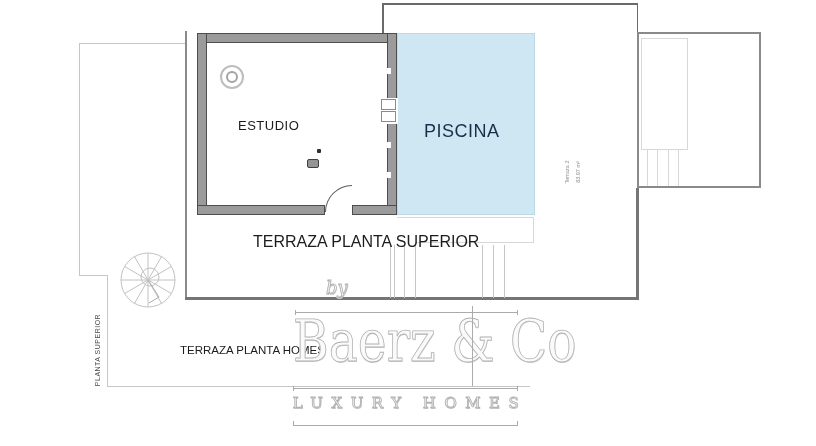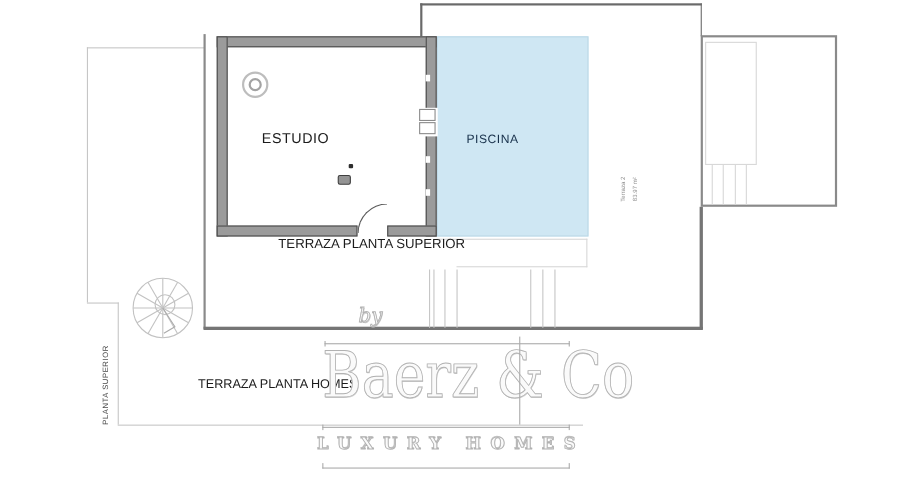--- a/index.html
+++ b/index.html
@@ -106,42 +106,42 @@
         <line x1="29" y1="29" x2="15.5" y2="52.4"></line>
       <line x1="29" y1="29" x2="5.6" y2="42.5"></line>
         <line x1="29" y1="29" x2="2" y2="29"></line>
       <line x1="29" y1="29" x2="5.6" y2="15.5"></line>
         <line x1="29" y1="29" x2="15.5" y2="5.6"></line>
       <path d="M29 29 L40 46 L30 52" stroke="#ababab"></path>
     </g>
   </svg>
 
   <div class="label" style="left:238px;top:118px;font-size:13px;letter-spacing:0.5px;">ESTUDIO</div>
-  <div class="label" style="left:424px;top:121px;font-size:11px;color:var(--piscina-text);letter-spacing:0.5px;">PISCINA</div>
-  <div class="label" style="left:253px;top:214px;font-size:12px;">TERRAZA PLANTA SUPERIOR</div>
+  <div class="label" style="left:424px;top:121px;font-size:18px;color:var(--piscina-text);letter-spacing:0.5px;">PISCINA</div>
+  <div class="label" style="left:253px;top:233px;font-size:16px;">TERRAZA PLANTA SUPERIOR</div>
   <div class="label" style="left:180px;top:344px;font-size:11.5px;">TERRAZA PLANTA HOMES</div>
   <div class="vtext" style="left:97px;top:350px;font-size:7px;color:#4a4a4a;letter-spacing:0.5px;">PLANTA SUPERIOR</div>
   <div class="vtext" style="left:567px;top:172px;font-size:5.5px;color:#8f8f8f;">Terraza 2</div>
   <div class="vtext" style="left:578px;top:172px;font-size:5.5px;color:#8f8f8f;">83.97 m²</div>
 
   <div class="abs wm" style="left:326px;top:277px;font-size:18px;font-style:italic;">by</div>
   <div class="wmline" style="left:295px;top:312px;width:223px;"></div>
   <div class="wmtick" style="left:295px;top:310px;"></div>
   <div class="wmtick" style="left:517px;top:310px;"></div>
 
   <div class="center-wrap" style="top:304px;">
     <span class="wm" style="display:inline-block;font-size:58px;line-height:1.3;white-space:nowrap;transform:scaleX(0.84);transform-origin:center;">Baerz &amp; Co</span>
   </div>
   <div class="wmline" style="left:472px;top:306px;width:1px;height:80px;"></div>
 
   <div class="wmline" style="left:293px;top:388px;width:225px;"></div>
   <div class="wmtick" style="left:293px;top:386px;"></div>
   <div class="wmtick" style="left:517px;top:386px;"></div>
 
   <div class="center-wrap" style="top:394px;">
-    <span class="wm" style="display:inline-block;font-size:15px;letter-spacing:8.5px;padding-left:8px;white-space:nowrap;font-weight:bold;">LUXURY HOMES</span>
+    <span class="wm" style="display:inline-block;font-size:15px;letter-spacing:8.5px;padding-left:8px;white-space:nowrap;">LUXURY HOMES</span>
   </div>
 
   <div class="wmline" style="left:293px;top:425px;width:225px;"></div>
   <div class="wmtick" style="left:293px;top:421px;"></div>
   <div class="wmtick" style="left:517px;top:421px;"></div>
 
 </div>
 
 </body></html>

